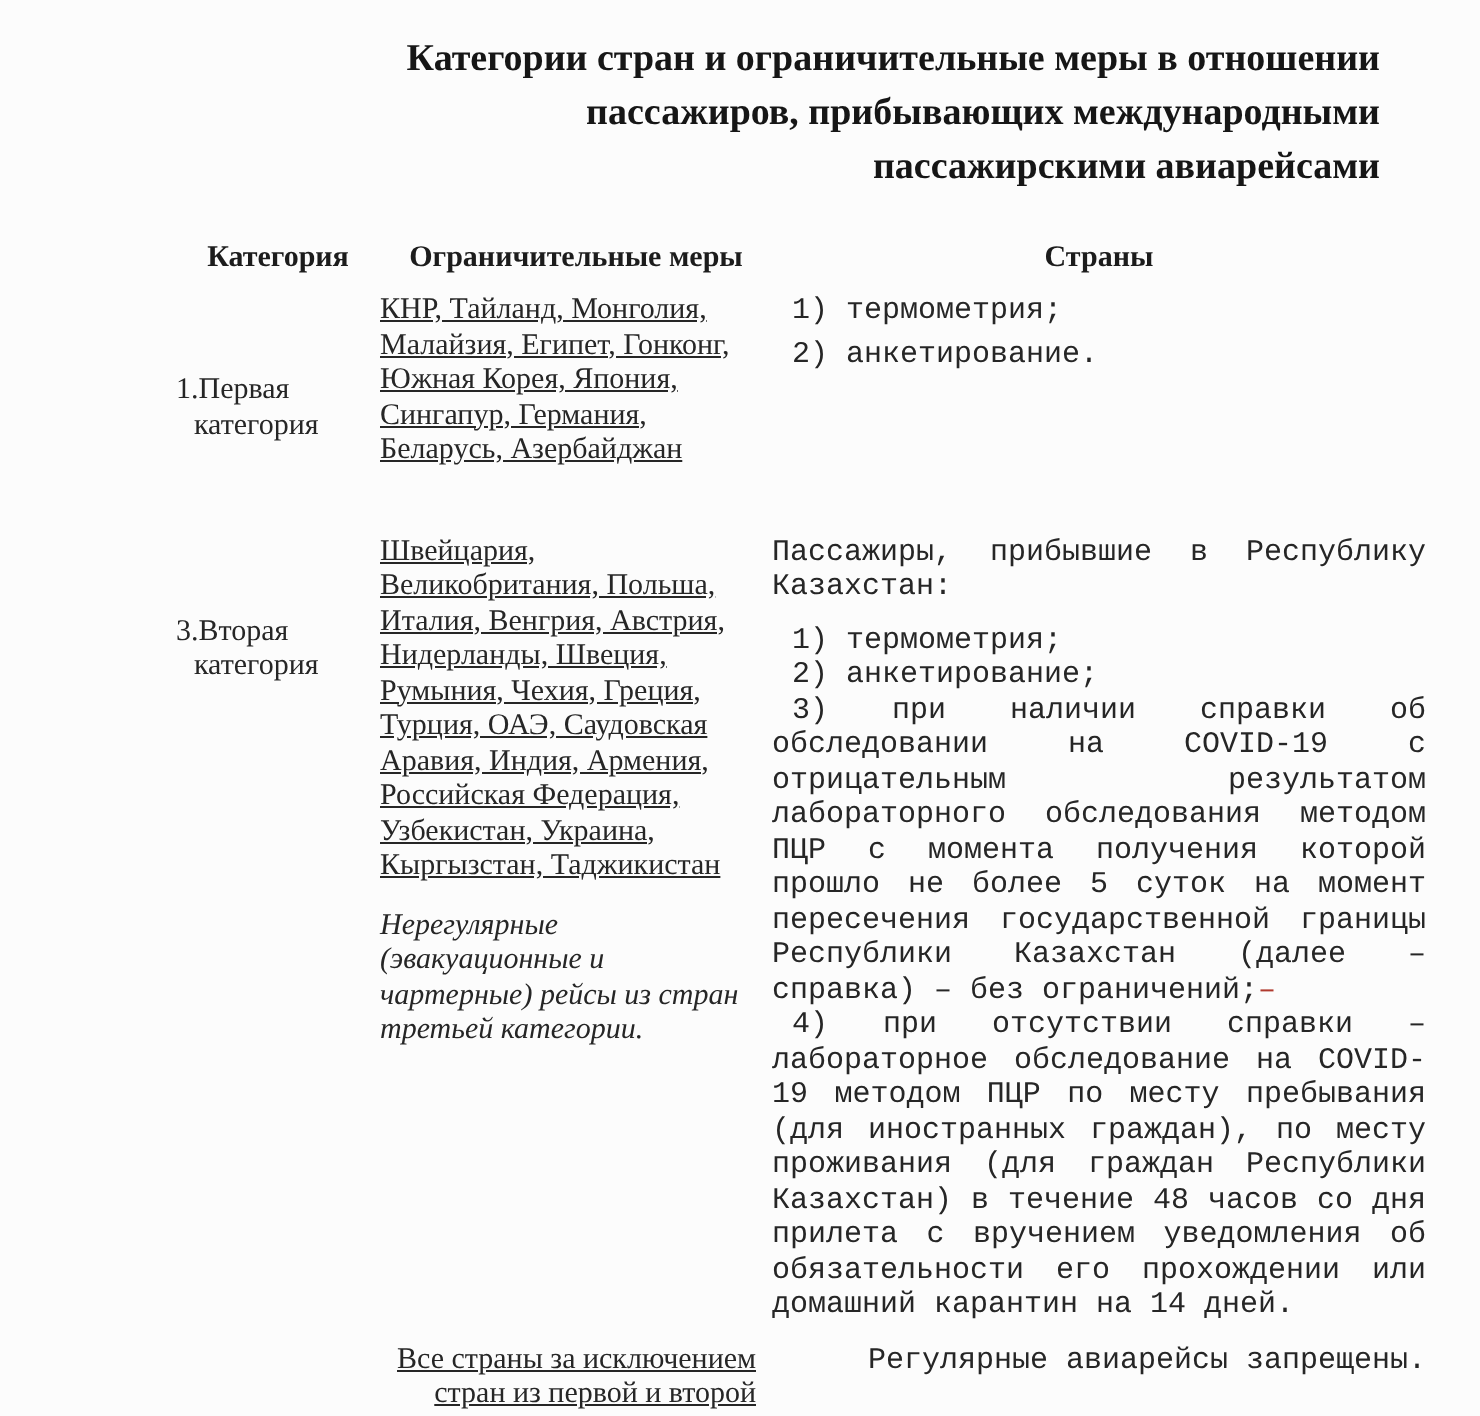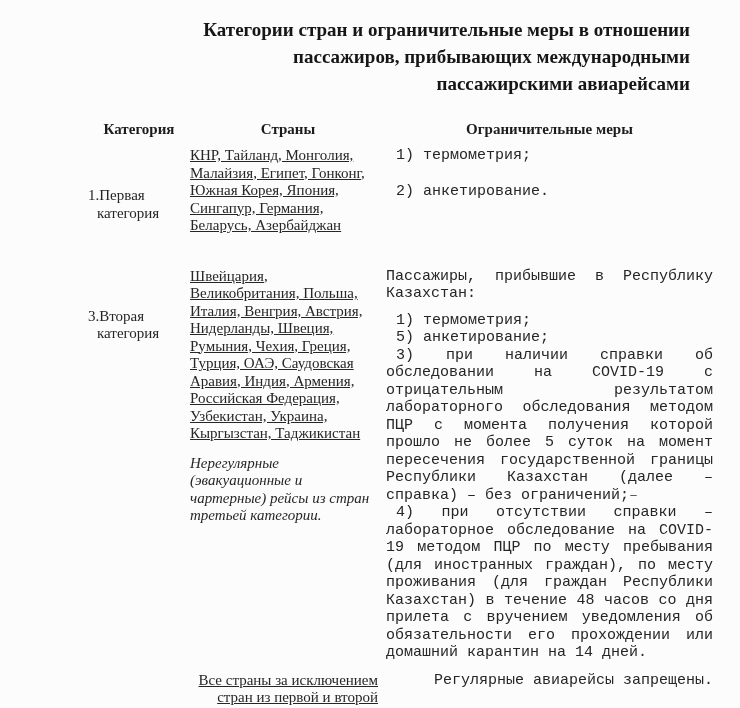--- a/index.html
+++ b/index.html
@@ -62,21 +62,21 @@
   }
   .measures p {
     margin: 0;
     text-indent: 10px;
     font-family: Liberation Mono, monospace;
   }
   .measures p.no-indent {
     text-indent: 0;
   }
   .row1 .measures p + p {
-    margin-top: 18px;
+    margin-top: 4px;
   }
   .intro {
     text-align: justify;
     margin-bottom: 9px !important;
   }
   .just {
     text-align: justify;
   }
   .del {
     color: #b03a2e;
@@ -86,22 +86,22 @@
 <body>
 
 <div class="doc">
 
   <h1 class="title">Категории стран и ограничительные меры в отношении
 пассажиров, прибывающих международными
 пассажирскими авиарейсами</h1>
 
   <div class="grid hdr-row">
     <div class="hdr">Категория</div>
+    <div class="hdr">Ограничительные меры</div>
     <div class="hdr">Страны</div>
-    <div class="hdr">Ограничительные меры</div>
   </div>
 
   <div class="grid row row1">
     <div class="cat">
       <span class="l1">1.Первая</span>
       <span class="l2">категория</span>
     </div>
     <div class="countries">КНР, Тайланд, Монголия,
 Малайзия, Египет, Гонконг,
 Южная Корея, Япония,
@@ -130,21 +130,21 @@
 Узбекистан, Украина,
 Кыргызстан, Таджикистан</div>
       <div class="countries-note">Нерегулярные
 (эвакуационные и
 чартерные) рейсы из стран
 третьей категории.</div>
     </div>
     <div class="measures">
       <p class="intro no-indent">Пассажиры, прибывшие в Республику Казахстан:</p>
       <p>1) термометрия;</p>
-      <p>5) анкетирование;</p>
+      <p>2) анкетирование;</p>
       <p class="just"><span>3) при наличии справки об обследовании на COVID-19 с отрицательным результатом лабораторного обследования методом ПЦР с момента получения которой прошло не более 5 суток на момент пересечения государственной границы Республики Казахстан (далее – справка) – без ограничений;</span><span class="del">–</span></p>
       <p class="just">4) при отсутствии справки – лабораторное обследование на COVID-19 методом ПЦР по месту пребывания (для иностранных граждан), по месту проживания (для граждан Республики Казахстан) в течение 48 часов со дня прилета с вручением уведомления об обязательности его прохождении или домашний карантин на 14 дней.</p>
     </div>
   </div>
 
   <div class="grid row row3">
     <div class="cat">
       <span class="l1">3.Третья</span>
       <span class="l2">категория</span>
     </div>

